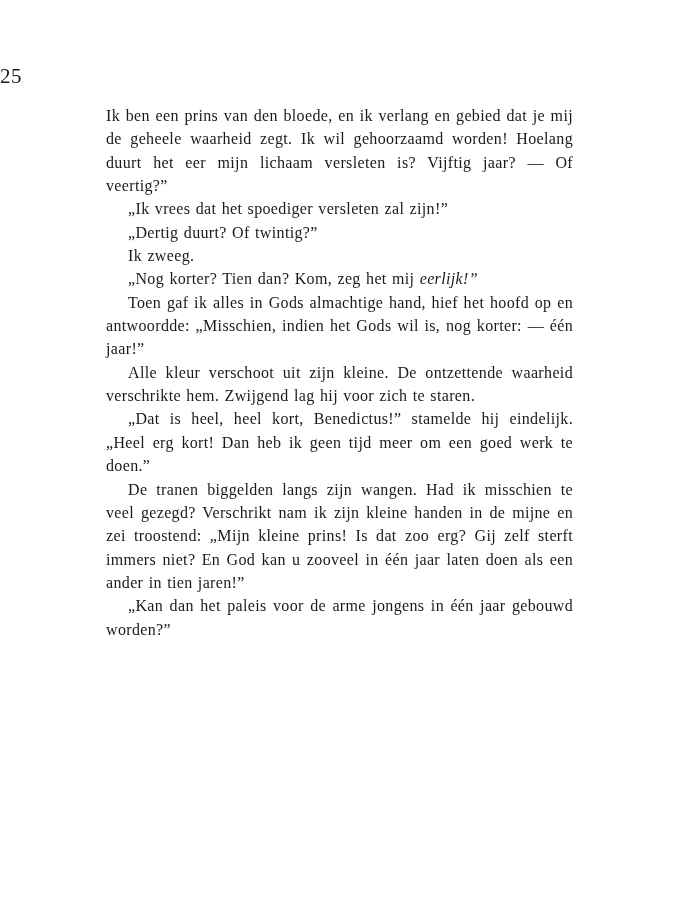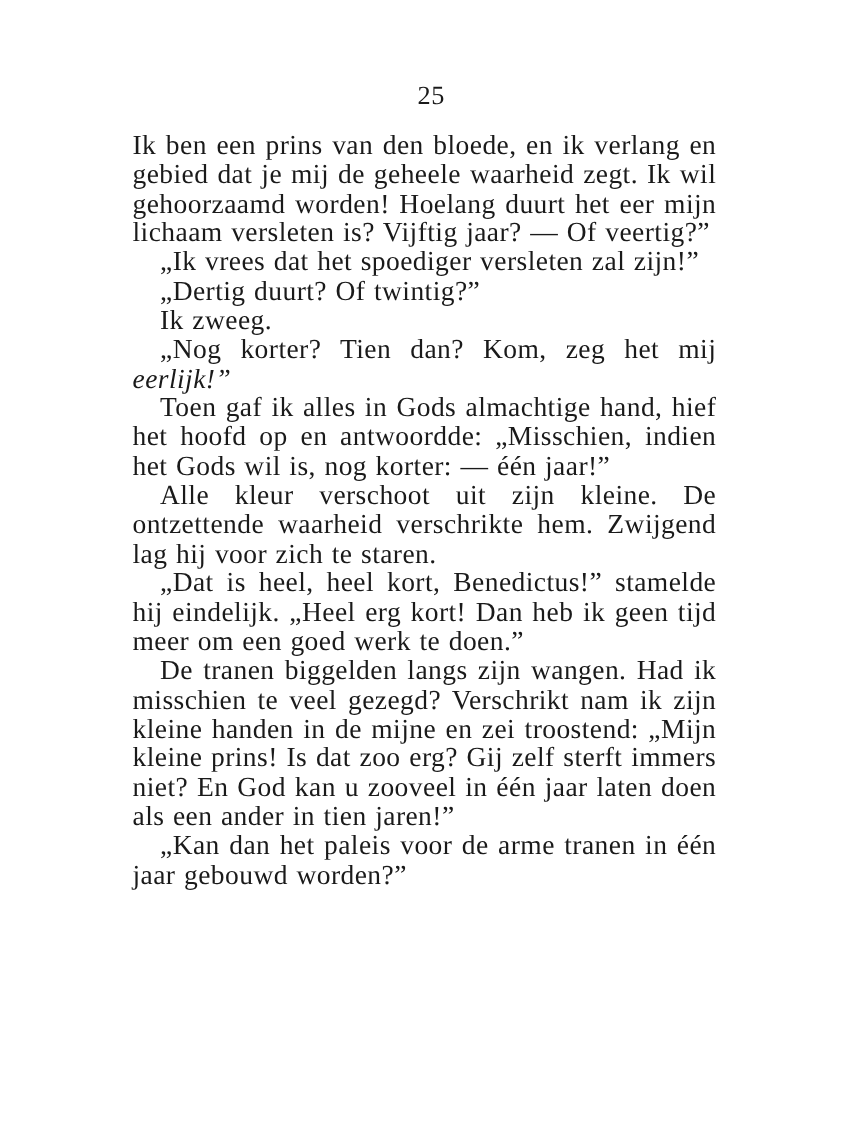--- a/index.html
+++ b/index.html
@@ -19,30 +19,30 @@
       position: absolute;
       left: 0; top: 0;
       width: 690px; height: 900px;
       background: #ffffff;
     }
     .page-number {
       position: absolute;
       top: 64px;
       left: 0;
       width: 690px;
-      text-align: center;
+      text-align: left;
       font-size: 21px;
       letter-spacing: 0.5px;
     }
     .text-block {
       position: absolute;
       top: 104px;
       left: 106px;
       width: 467px;
-      font-size: 22px;
+      font-size: 16px;
       line-height: 23.35px;
       letter-spacing: 0.35px;
       word-spacing: 1px;
     }
     .text-block p {
       margin: 0;
       text-align: justify;
       text-align-last: left;
     }
     .text-block p.indent {
@@ -64,15 +64,15 @@
   <div class="text-block">
     <p>Ik ben een prins van den bloede, en ik verlang en gebied dat je mij de geheele waarheid zegt. Ik wil gehoorzaamd worden! Hoelang duurt het eer mijn lichaam versleten is? Vijftig jaar? — Of veertig?”</p>
     <p class="indent">„Ik vrees dat het spoediger versleten zal zijn!”</p>
     <p class="indent">„Dertig duurt? Of twintig?”</p>
     <p class="indent">Ik zweeg.</p>
     <p class="indent"><span>„Nog korter? Tien dan? Kom, zeg het mij </span><span class="italic">eerlijk!”</span></p>
     <p class="indent">Toen gaf ik alles in Gods almachtige hand, hief het hoofd op en antwoordde: „Misschien, indien het Gods wil is, nog korter: — één jaar!”</p>
     <p class="indent">Alle kleur verschoot uit zijn kleine. De ontzettende waarheid verschrikte hem. Zwijgend lag hij voor zich te staren.</p>
     <p class="indent">„Dat is heel, heel kort, Benedictus!” stamelde hij eindelijk. „Heel erg kort! Dan heb ik geen tijd meer om een goed werk te doen.”</p>
     <p class="indent">De tranen biggelden langs zijn wangen. Had ik misschien te veel gezegd? Verschrikt nam ik zijn kleine handen in de mijne en zei troostend: „Mijn kleine prins! Is dat zoo erg? Gij zelf sterft immers niet? En God kan u zooveel in één jaar laten doen als een ander in tien jaren!”</p>
-    <p class="indent">„Kan dan het paleis voor de arme tranen in één jaar gebouwd worden?”</p>
+    <p class="indent">„Kan dan het paleis voor de arme jongens in één jaar gebouwd worden?”</p>
   </div>
 </div>
 
 </body></html>

